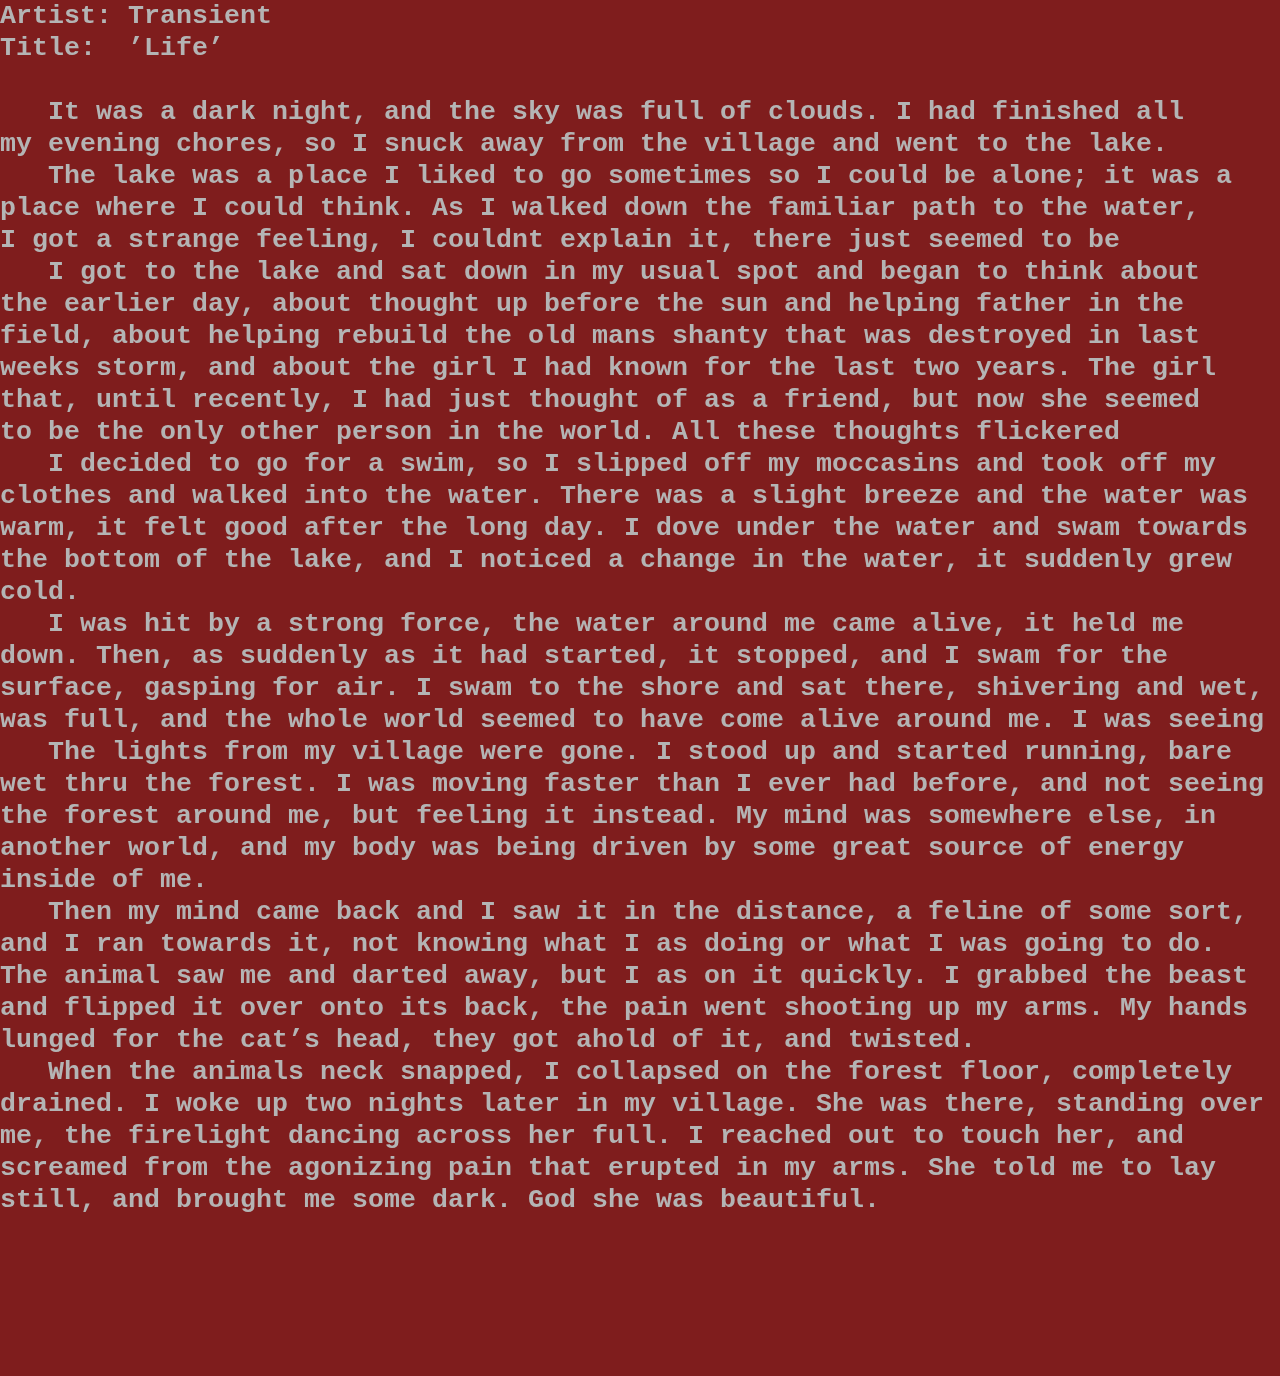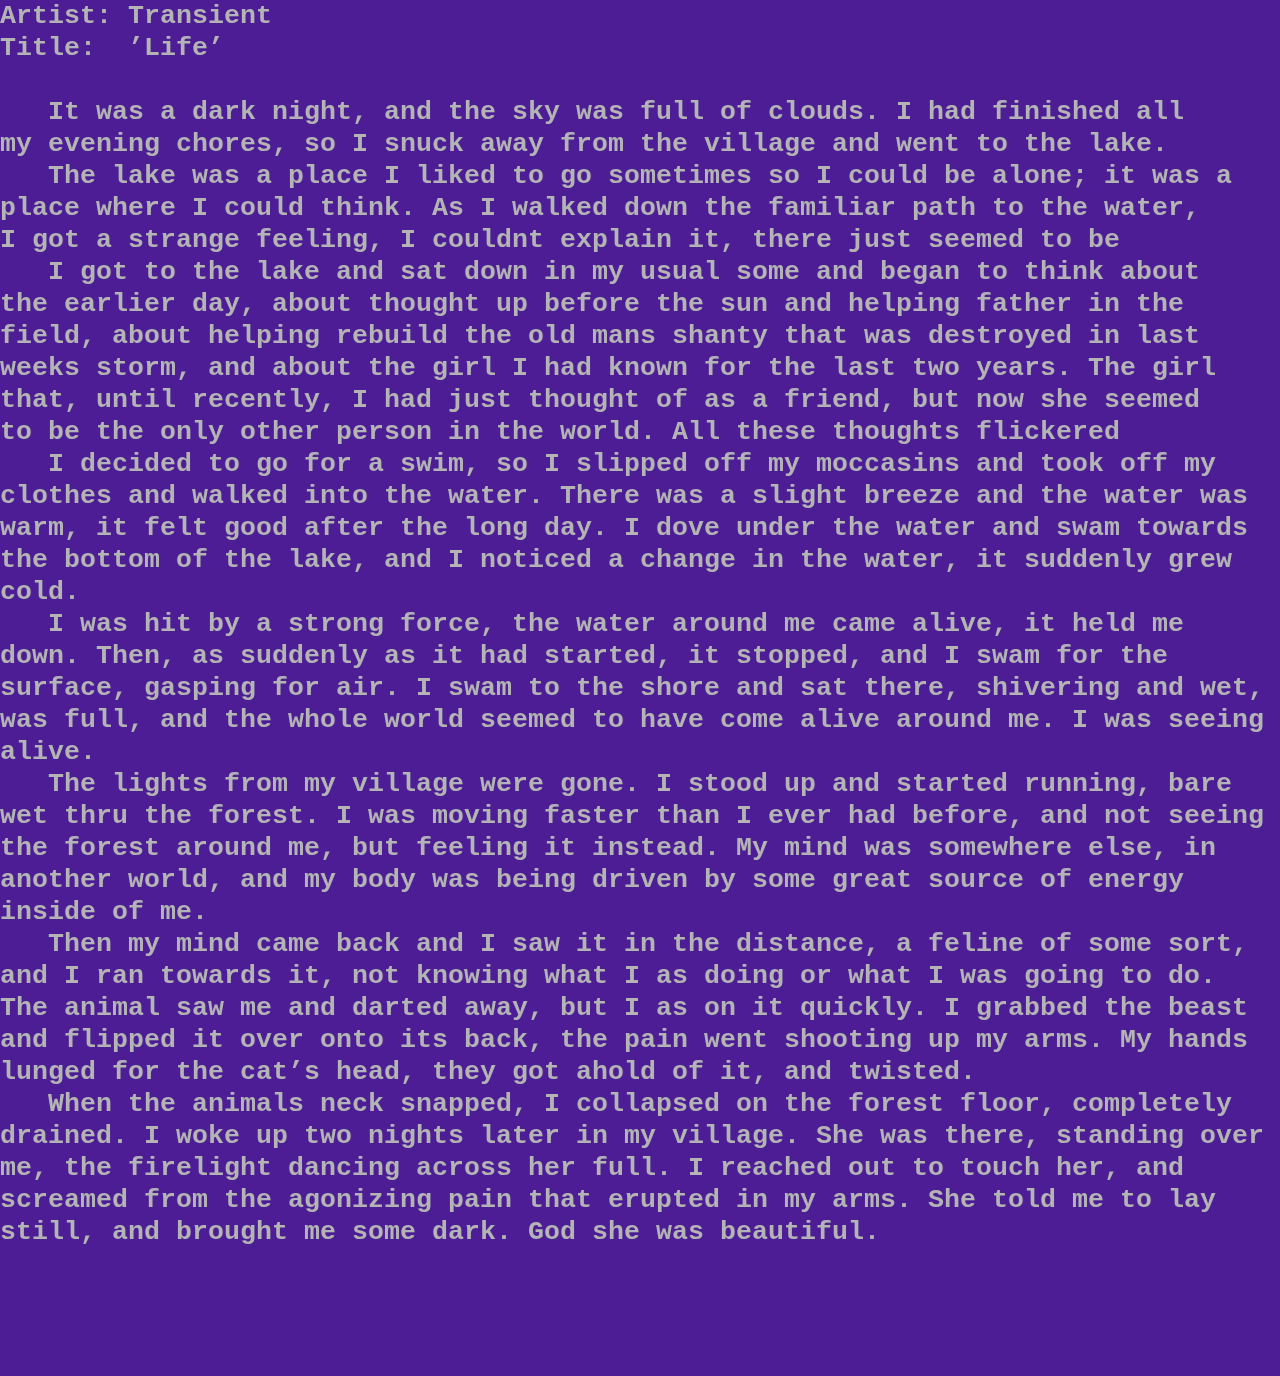--- a/index.html
+++ b/index.html
@@ -4,21 +4,21 @@
 <style>
   html, body {
     margin: 0;
     padding: 0;
     background: #000000;
   }
   .screen {
     position: relative;
     width: 1280px;
     height: 1376px;
-    background: #4c1d95;
+    background: #7f1d1d;
     overflow: hidden;
   }
   .text-block {
     position: absolute;
     top: 0;
     left: 0;
     width: 1280px;
   }
   .line {
     white-space: pre;
@@ -37,36 +37,35 @@
 <div class="screen">
   <div class="text-block">
       <div class="line">Artist: Transient</div>
       <div class="line">Title:  ’Life’</div>
       <div class="line"></div>
       <div class="line">   It was a dark night, and the sky was full of clouds. I had finished all</div>
       <div class="line">my evening chores, so I snuck away from the village and went to the lake.</div>
       <div class="line">   The lake was a place I liked to go sometimes so I could be alone; it was a</div>
       <div class="line">place where I could think. As I walked down the familiar path to the water,</div>
       <div class="line">I got a strange feeling, I couldnt explain it, there just seemed to be</div>
-      <div class="line">   I got to the lake and sat down in my usual some and began to think about</div>
+      <div class="line">   I got to the lake and sat down in my usual spot and began to think about</div>
       <div class="line">the earlier day, about thought up before the sun and helping father in the</div>
       <div class="line">field, about helping rebuild the old mans shanty that was destroyed in last</div>
       <div class="line">weeks storm, and about the girl I had known for the last two years. The girl</div>
       <div class="line">that, until recently, I had just thought of as a friend, but now she seemed</div>
       <div class="line">to be the only other person in the world. All these thoughts flickered</div>
       <div class="line">   I decided to go for a swim, so I slipped off my moccasins and took off my</div>
       <div class="line">clothes and walked into the water. There was a slight breeze and the water was</div>
       <div class="line">warm, it felt good after the long day. I dove under the water and swam towards</div>
       <div class="line">the bottom of the lake, and I noticed a change in the water, it suddenly grew</div>
       <div class="line">cold.</div>
       <div class="line">   I was hit by a strong force, the water around me came alive, it held me</div>
       <div class="line">down. Then, as suddenly as it had started, it stopped, and I swam for the</div>
       <div class="line">surface, gasping for air. I swam to the shore and sat there, shivering and wet,</div>
       <div class="line">was full, and the whole world seemed to have come alive around me. I was seeing</div>
-      <div class="line">alive.</div>
       <div class="line">   The lights from my village were gone. I stood up and started running, bare</div>
       <div class="line">wet thru the forest. I was moving faster than I ever had before, and not seeing</div>
       <div class="line">the forest around me, but feeling it instead. My mind was somewhere else, in</div>
       <div class="line">another world, and my body was being driven by some great source of energy</div>
       <div class="line">inside of me.</div>
       <div class="line">   Then my mind came back and I saw it in the distance, a feline of some sort,</div>
       <div class="line">and I ran towards it, not knowing what I as doing or what I was going to do.</div>
       <div class="line">The animal saw me and darted away, but I as on it quickly. I grabbed the beast</div>
       <div class="line">and flipped it over onto its back, the pain went shooting up my arms. My hands</div>
       <div class="line">lunged for the cat’s head, they got ahold of it, and twisted.</div>

